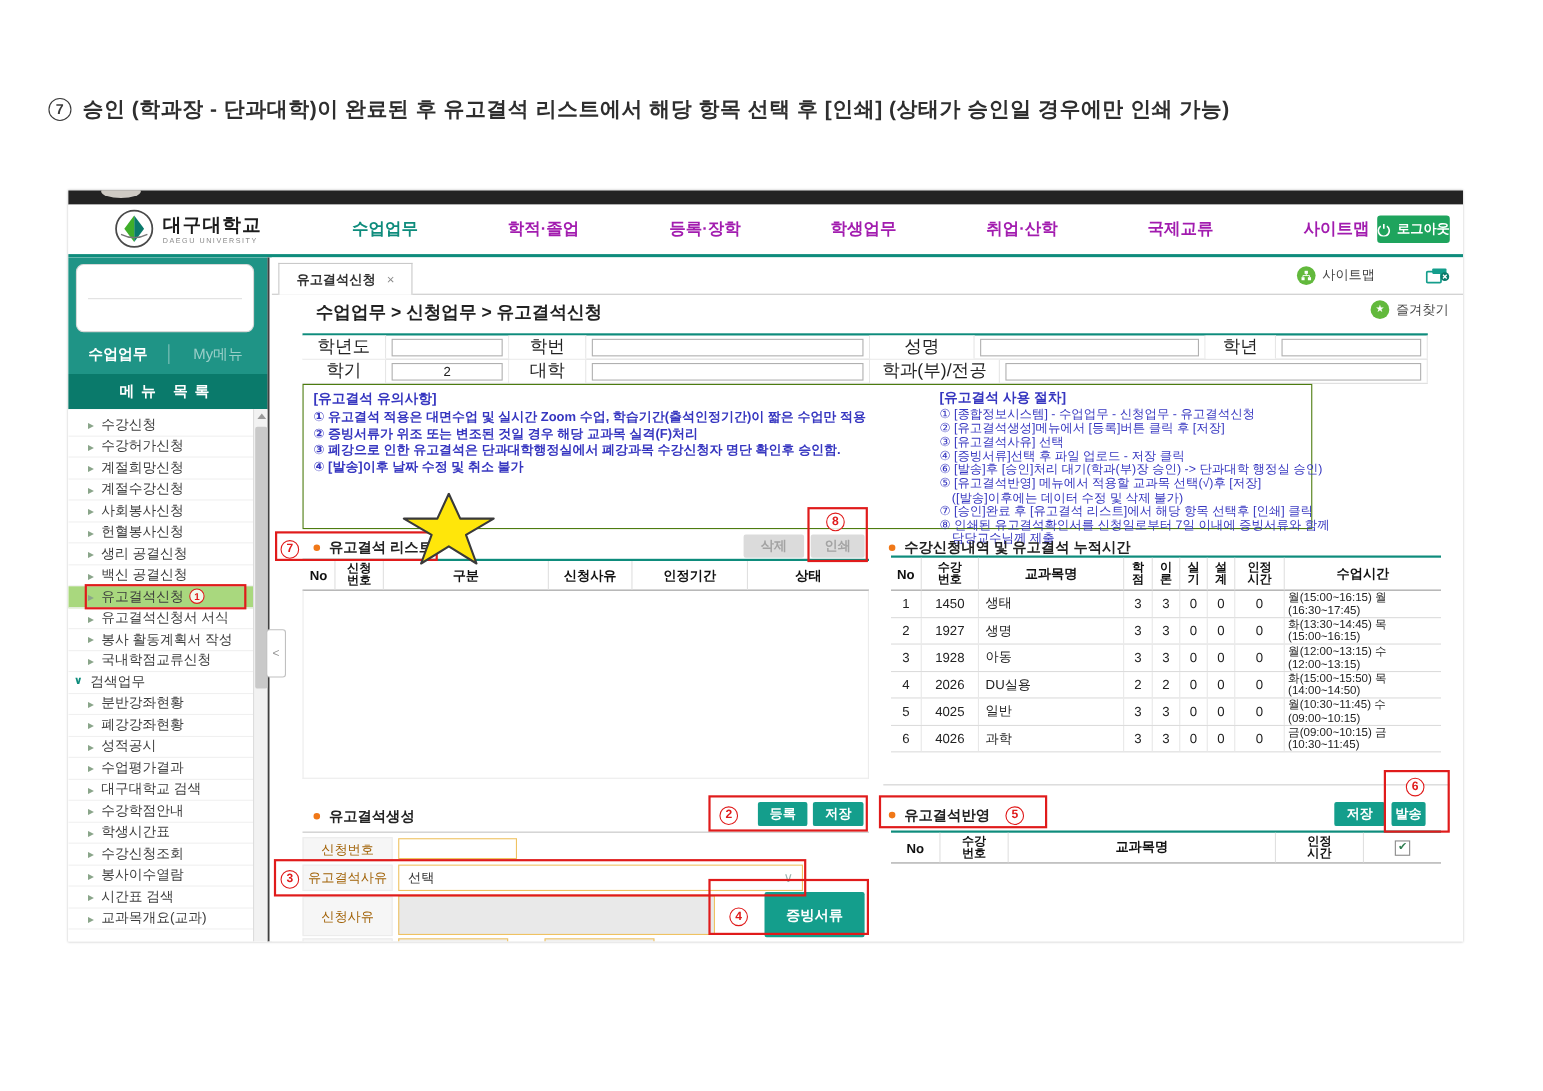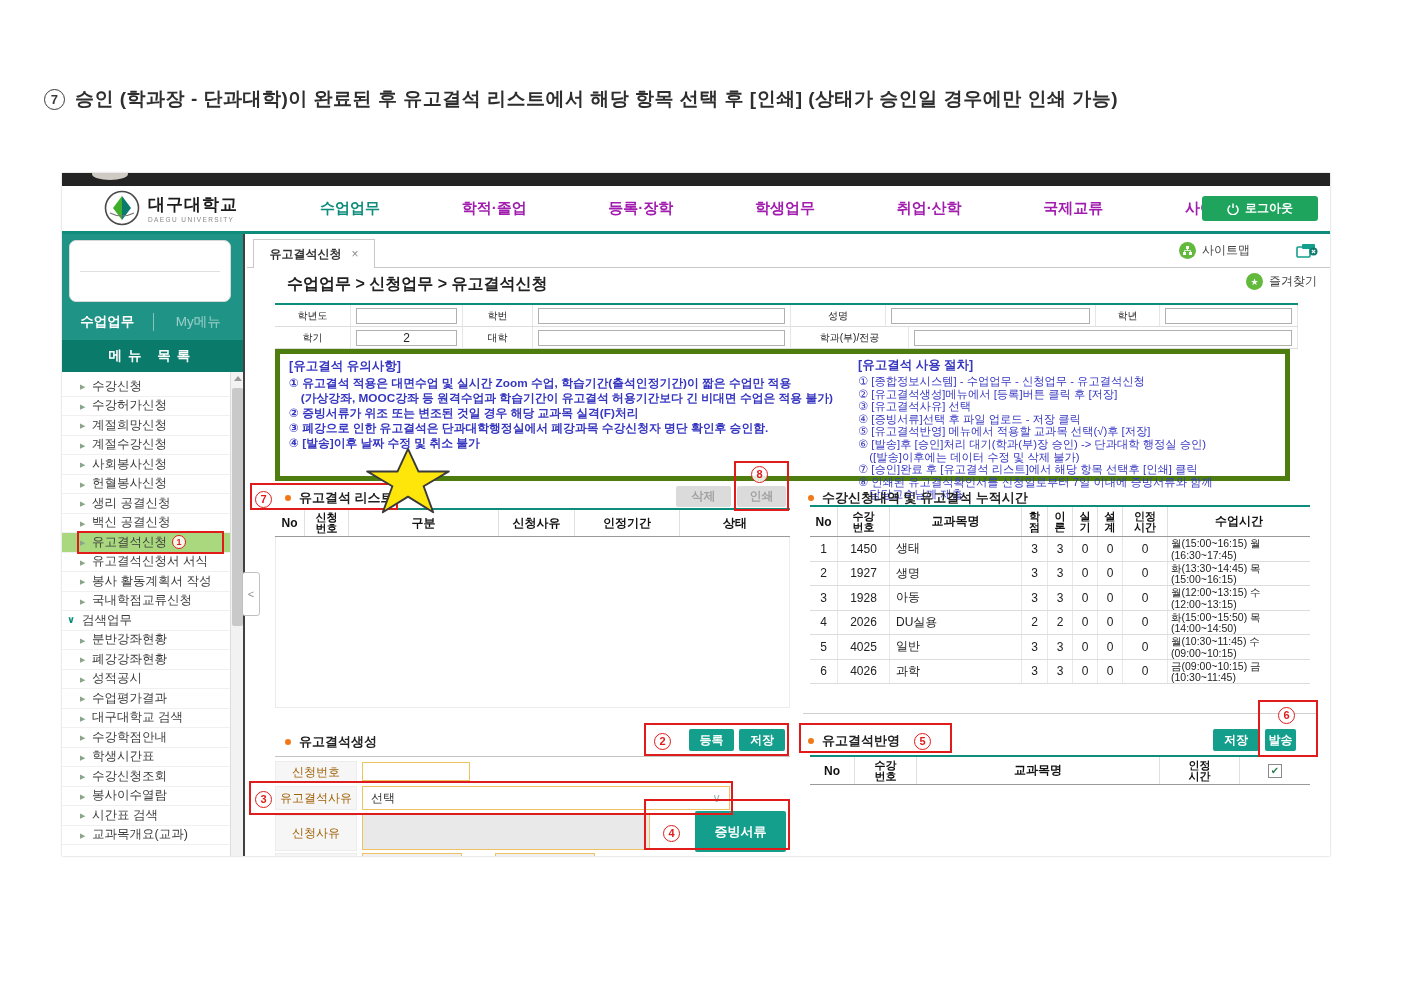--- a/index.html
+++ b/index.html
@@ -19,21 +19,21 @@
   .topbar { position:absolute; left:0; top:0; width:100%; height:13px; background:#232323; }
   .topbar-blob { position:absolute; left:30px; top:-5px; width:36px; height:12px; background:#cfcbc4; border-radius:50%; }
 
   .pheader { position:absolute; left:0; top:13px; right:0; height:45px; background:#fff; }
   .logo { position:absolute; left:42px; top:4px; display:flex; align-items:center; gap:8px; }
   .logo-text .t1 { font-size:17px; font-weight:bold; color:#1c1c1c; letter-spacing:1px; }
   .logo-text .t2 { font-size:6.5px; color:#8a8a8a; letter-spacing:1.4px; }
   .nav { position:absolute; left:258px; top:0; width:925px; height:45px; display:flex; justify-content:space-between; align-items:center; }
   .nav-item { font-size:15px; font-weight:bold; color:#a21caf; cursor:pointer; white-space:nowrap; }
   .nav-item.active { color:var(--teal,#0e8c7c); }
-  .logout-btn { position:absolute; right:12px; top:10px; height:25px; padding:0 25px; background:var(--logout-green,#1ea45d); color:#fff; font-size:12px; font-weight:bold; border-radius:3px; display:flex; align-items:center; gap:6px; cursor:pointer; }
+  .logout-btn { position:absolute; right:12px; top:10px; height:25px; padding:0 0; background:var(--logout-green,#1ea45d); color:#fff; font-size:12px; font-weight:bold; border-radius:3px; display:flex; align-items:center; gap:6px; cursor:pointer; }
   .header-line { position:absolute; left:0; top:58px; right:0; height:3px; background:var(--teal,#0e8c7c); }
 
   
   .sidebar { position:absolute; left:0; top:61px; width:183px; bottom:0; background:#fff; border-right:2px solid #404040; }
   .side-top { position:relative; height:106px; background:var(--sidebar-teal,#1f9486); }
   .profile-box { position:absolute; left:7px; top:6px; width:162px; height:62px; background:#fff; border:1px solid #d8d8d8; border-radius:7px; }
   .profile-box::after { content:""; position:absolute; left:10px; right:10px; top:30px; height:1px; background:#e0e0e0; }
   .side-tabs { position:absolute; left:0; bottom:2px; right:0; height:32px; display:flex; align-items:center; }
   .side-tab { width:50%; text-align:center; color:#fff; font-weight:bold; font-size:13.5px; cursor:pointer; }
   .side-tab.inactive { color:rgba(255,255,255,.55); font-weight:normal; border-left:1px solid rgba(255,255,255,.45); }
@@ -61,26 +61,26 @@
   .icon-circle { width:17px; height:17px; border-radius:50%; background:var(--icon-green,#62b93c); display:flex; align-items:center; justify-content:center; color:#fff; font-size:9px; flex:none; }
   .win-icon { position:absolute; left:1049px; top:9px; cursor:pointer; }
   .breadcrumb { position:absolute; left:40px; top:40px; font-size:16px; font-weight:bold; color:#222; }
   .favorite { position:absolute; left:999px; top:39px; display:flex; align-items:center; gap:6px; font-size:12px; color:#444; cursor:pointer; }
 
   
   .sform { position:absolute; left:28px; top:69px; width:1023px; border-top:2px solid var(--teal,#0e8c7c); }
   .sform-row { display:grid; height:22px; border-bottom:1px solid #ddd; }
   .sform-row.r1 { grid-template-columns:76px 112px 70px 258px 95px 210px 64px 138px; }
   .sform-row.r2 { grid-template-columns:76px 112px 70px 258px 118px 389px; }
-  .sf-label { display:flex; align-items:center; justify-content:center; font-size:10px; color:#222; border-right:1px solid #e6e6e6; background:#fff; }
+  .sf-label { display:flex; align-items:center; justify-content:center; font-size:16px; color:#222; border-right:1px solid #e6e6e6; background:#fff; }
   .sf-cell { display:flex; align-items:center; padding:0 5px; border-right:1px solid #e6e6e6; }
   .sf-input { width:100%; height:16px; border:1px solid #b0b0b0; background:#fff; font-size:12px; text-align:center; line-height:14px; color:#222; }
 
   
-  .notice-box { position:absolute; left:28px; top:115px; width:1015px; height:132px; border:5px solid #4d7c0f; }
+  .notice-box { position:absolute; left:28px; top:115px; width:918px; height:132px; border:1px solid #4d7c0f; }
   .notice-left  { position:absolute; left:9px;  top:4px; width:560px; }
   .notice-right { position:absolute; left:578px; top:3px; width:452px; }
   .notice-title { font-size:12.5px; font-weight:bold; color:var(--notice-blue,#3636c0); margin-bottom:1px; }
   .notice-left  .notice-line { font-size:11.8px; font-weight:bold; color:var(--notice-blue,#3636c0); line-height:15px; white-space:nowrap; }
   .notice-right .notice-line { font-size:11.3px; font-weight:normal; color:var(--notice-blue,#3636c0); line-height:12.6px; white-space:nowrap; }
 
   
   .sec-title { position:absolute; display:flex; align-items:center; gap:8px; font-size:13px; font-weight:bold; color:#222; white-space:nowrap; z-index:3; }
   .bullet { width:5px; height:5px; border:3px solid var(--bullet-orange,#f07818); border-radius:50%; background:#fff; flex:none; }
 
@@ -358,33 +358,32 @@
           <div class="sf-cell">
             <div class="sf-input"></div>
           </div>
         </div>
     </div>
 
     <div class="notice-box">
       <div class="notice-left">
           <div class="notice-title">[유고결석 유의사항]</div>
           <div class="notice-line">① 유고결석 적용은 대면수업 및 실시간 Zoom 수업, 학습기간(출석인정기간)이 짧은 수업만 적용</div>
-          <div class="notice-line">　(가상강좌, MOOC강좌 등 원격수업과 학습기간이 유고결석 허용기간보다 긴 비대면 수업은 적용 불가)</div>
           <div class="notice-line">② 증빙서류가 위조 또는 변조된 것일 경우 해당 교과목 실격(F)처리</div>
           <div class="notice-line">③ 폐강으로 인한 유고결석은 단과대학행정실에서 폐강과목 수강신청자 명단 확인후 승인함.</div>
           <div class="notice-line">④ [발송]이후 날짜 수정 및 취소 불가</div>
         </div>
       <div class="notice-right">
           <div class="notice-title">[유고결석 사용 절차]</div>
           <div class="notice-line">① [종합정보시스템] - 수업업무 - 신청업무 - 유고결석신청</div>
           <div class="notice-line">② [유고결석생성]메뉴에서 [등록]버튼 클릭 후 [저장]</div>
           <div class="notice-line">③ [유고결석사유] 선택</div>
           <div class="notice-line">④ [증빙서류]선택 후 파일 업로드 - 저장 클릭</div>
+          <div class="notice-line">⑥ [발송]후 [승인]처리 대기(학과(부)장 승인) -&gt; 단과대학 행정실 승인)</div>
           <div class="notice-line">⑤ [유고결석반영] 메뉴에서 적용할 교과목 선택(√)후 [저장]</div>
-          <div class="notice-line">⑥ [발송]후 [승인]처리 대기(학과(부)장 승인) -&gt; 단과대학 행정실 승인)</div>
           <div class="notice-line">　([발송]이후에는 데이터 수정 및 삭제 불가)</div>
           <div class="notice-line">⑦ [승인]완료 후 [유고결석 리스트]에서 해당 항목 선택후 [인쇄] 클릭</div>
           <div class="notice-line">⑧ 인쇄된 유고결석확인서를 신청일로부터 7일 이내에 증빙서류와 함께</div>
           <div class="notice-line">　담당교수님께 제출</div>
         </div>
     </div>
 
     <span class="annpos" style="left:8px; top:255px;"><span class="ann">7</span></span>
     <div class="redbox" style="left:3px; top:249px; width:148px; height:27px;"></div>
     <div class="sec-title" style="left:38px; top:255px;">

